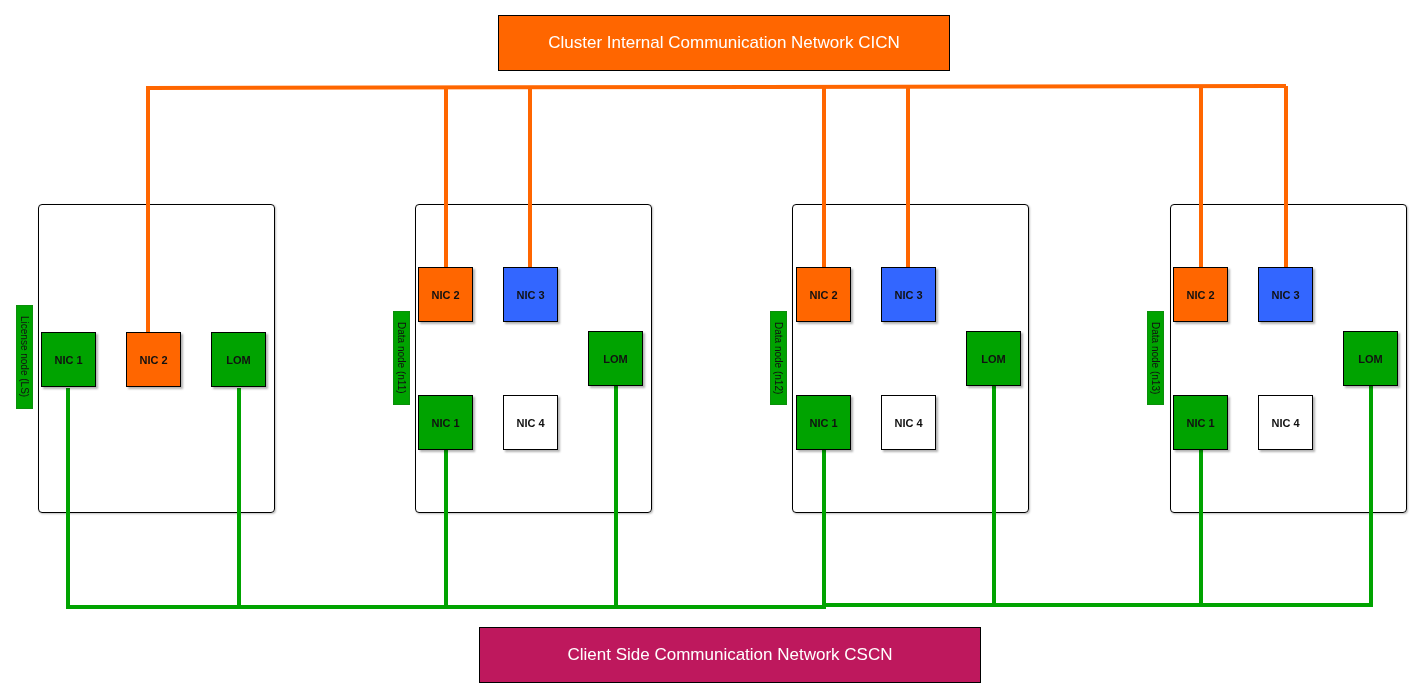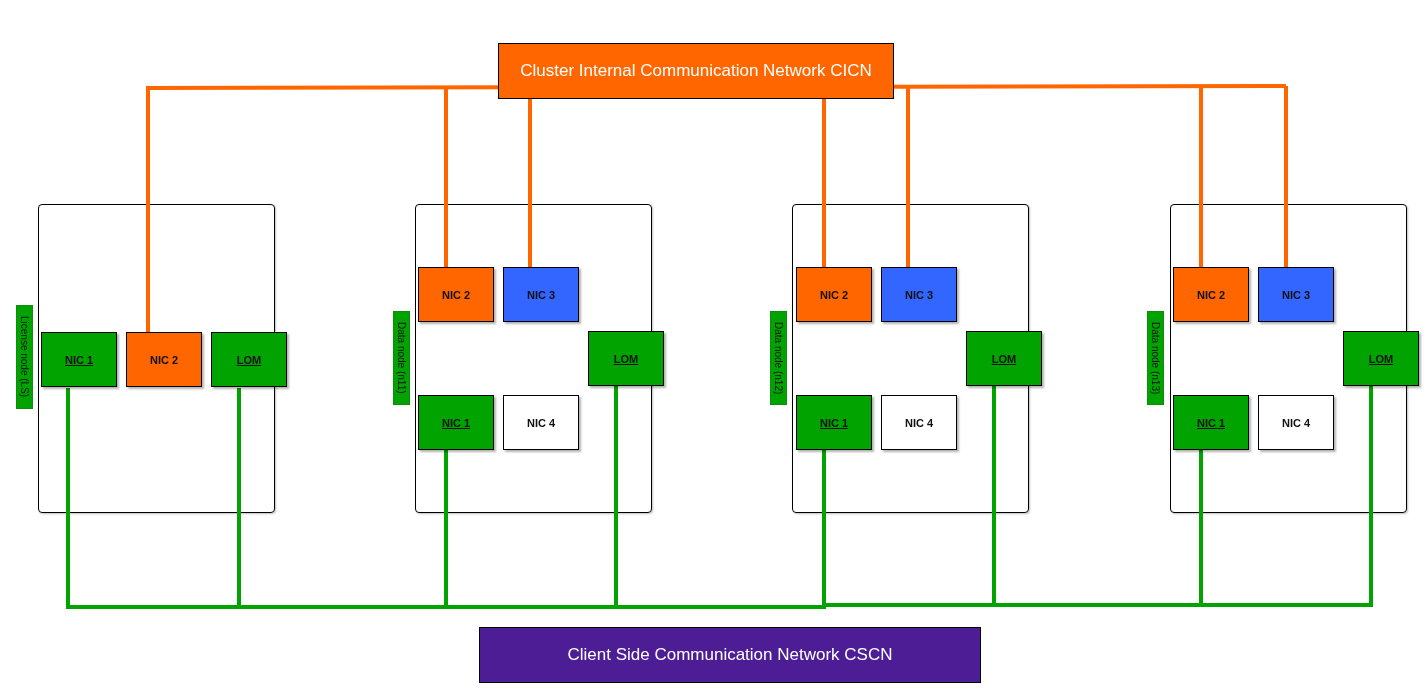--- a/index.html
+++ b/index.html
@@ -2,36 +2,36 @@
 <html><head>
 <meta charset="utf-8">
 <style>
   html, body { margin: 0; padding: 0; background: #ffffff; }
   body { width: 1423px; height: 698px; position: relative; overflow: hidden;
          font-family: "Liberation Sans", sans-serif; }
   #wires { position: absolute; left: 0; top: 0; width: 1423px; height: 698px; z-index: 1; }
   .net-banner { position: absolute; box-sizing: border-box; border: 1px solid #000;
                 color: #fff; font-size: 17px; display: flex; align-items: center;
                 justify-content: center; z-index: 3; }
-  .net-cicn { left: 498px; top: 15px; width: 396px; height: 56px; background: #ff6600; margin-top: 28px; }
+  .net-cicn { left: 498px; top: 15px; width: 452px; height: 56px; background: #ff6600; }
   .net-cscn { left: 479px; top: 627px; width: 502px; height: 56px; background: #00a300; }
   .node { position: absolute; top: 204px; width: 237px; height: 309px; box-sizing: border-box;
           border: 1px solid #000; border-radius: 4px; background: transparent;
           box-shadow: 1px 1px 2px rgba(0,0,0,0.25); z-index: 0; }
   .node-label { position: absolute; box-sizing: border-box; background: #00a300;
                 border: 1px solid #0b8f0b; color: #111; font-size: 10px; font-weight: normal;
                 writing-mode: vertical-rl; text-orientation: mixed; display: flex;
                 align-items: center; justify-content: center; padding: 2px 1px; z-index: 3; }
-  .nic { position: absolute; width: 76px; height: 55px; box-sizing: border-box;
+  .nic { position: absolute; width: 55px; height: 55px; box-sizing: border-box;
          border: 1px solid #000; font-size: 11px; font-weight: bold; color: #111;
          display: flex; align-items: center; justify-content: center;
          box-shadow: 2px 2px 2px rgba(0,0,0,0.3); z-index: 2; }
   .c-orange { background: #ff6600; }
   .c-blue { background: #3366ff; text-align: right; }
-  .c-green { background: #00a300; text-decoration: underline; }
+  .c-green { background: #00a300; }
   .c-white { background: #ffffff; }
 </style>
 </head>
 <body>
 
 <svg id="wires" xmlns="http://www.w3.org/2000/svg">
   <g id="cicn-wires" fill="none" stroke="#ff6600" stroke-width="4">
     <polyline points="148,88 1286,86"></polyline>
     <line x1="148" y1="86" x2="148" y2="333"></line>
     <line x1="446" y1="88" x2="446" y2="269"></line>
@@ -48,21 +48,21 @@
     <line x1="446" y1="450" x2="446" y2="607"></line>
     <line x1="616" y1="386" x2="616" y2="607"></line>
     <line x1="824" y1="450" x2="824" y2="607"></line>
     <line x1="994" y1="386" x2="994" y2="605"></line>
     <line x1="1201" y1="450" x2="1201" y2="605"></line>
     <line x1="1371" y1="386" x2="1371" y2="607"></line>
   </g>
 </svg>
 
 <div class="net-banner net-cicn" style="background: rgb(255, 102, 0);">Cluster Internal Communication Network CICN</div>
-<div class="net-banner net-cscn" style="background: #4c1d95;">Client Side Communication Network CSCN</div>
+<div class="net-banner net-cscn" style="background: #be185d;">Client Side Communication Network CSCN</div>
 
 <div class="node" style="left:38px;"></div>
 <div class="node-label" style="left:16px; top:305px; height:104px; width:17px;">License node (LS)</div>
 <div class="nic c-green" style="left: 41px; top: 332px; background: rgb(0, 163, 0);">NIC 1</div>
 <div class="nic c-orange" style="left: 126px; top: 332px; background: rgb(255, 102, 0);">NIC 2</div>
 <div class="nic c-green" style="left: 211px; top: 332px; background: rgb(0, 163, 0);">LOM</div>
 
 <div class="node" style="left:415px;"></div>
 <div class="node-label" style="left:393px; top:311px; height:94px; width:17px;">Data node (n11)</div>
 <div class="nic c-orange" style="left: 418px; top: 267px; background: rgb(255, 102, 0);">NIC 2</div>

